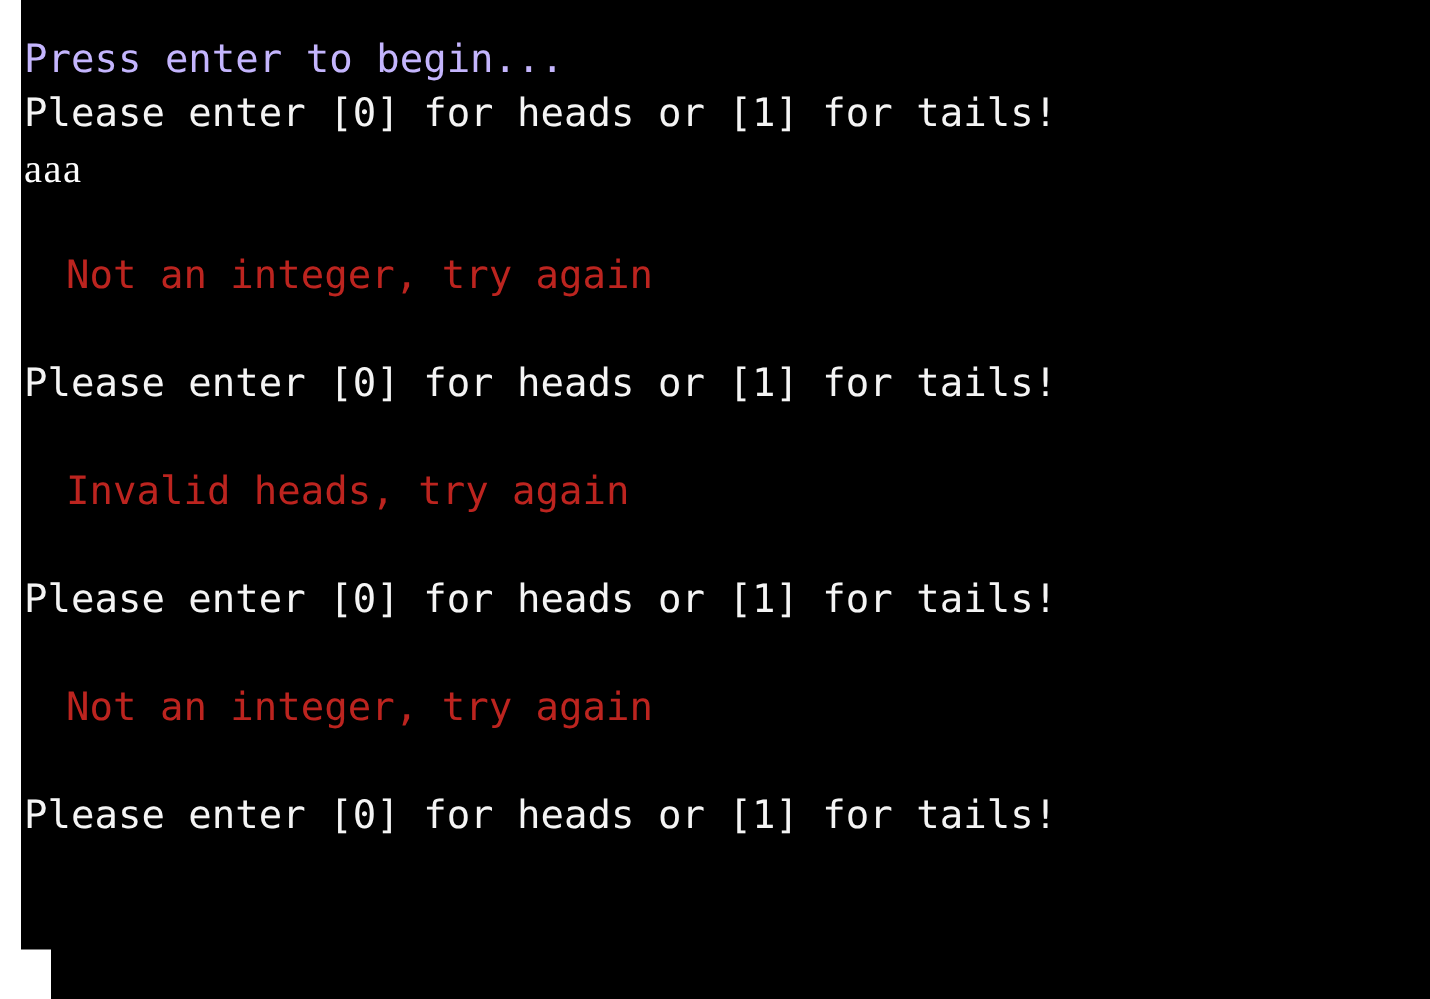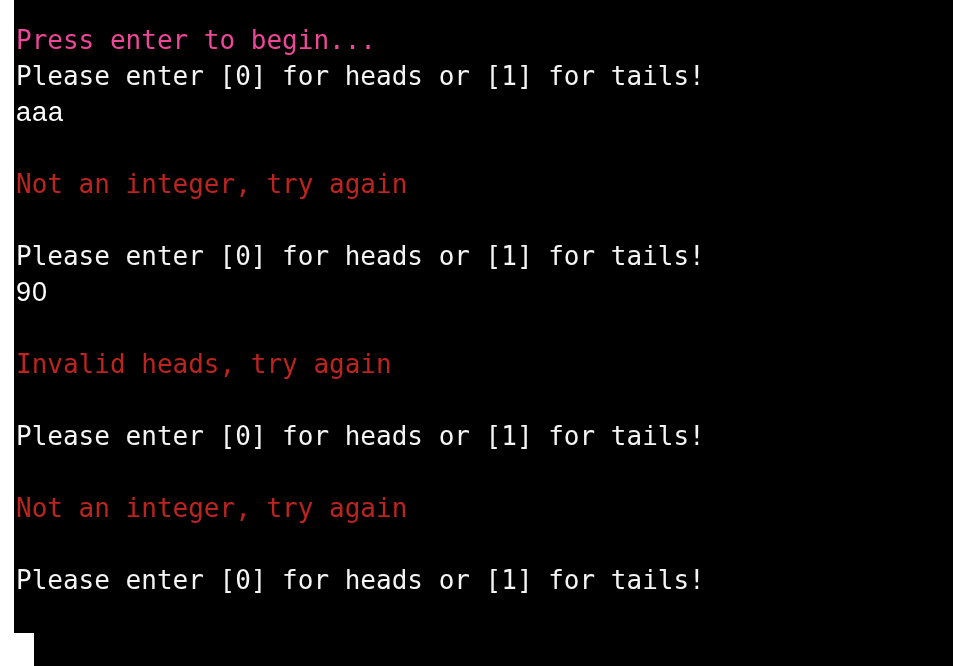--- a/index.html
+++ b/index.html
@@ -67,48 +67,47 @@
     height: 36px;
     line-height: 36px;
     font-size: 26px;
     letter-spacing: 0px;
     white-space: pre;
     padding-left: 1px;
   }
 
   .line.blank { color: transparent; }
 
-  .c-prompt { color: #ec4899; }
+  .c-prompt { color: #c4b5fd; }
   .c-out    { color: #f4f4f4; }
-  .c-err    { color: #bc241f; }
+  .c-err    { color: #bc241f; margin-left: 28px; }
 
   
   .c-echo {
     color: #fdfdfd;
-    font-family: Liberation Sans, sans-serif;
+    font-family: Liberation Serif, serif;
     font-size: 27px;
     letter-spacing: 1px;
   }
 </style>
 </head>
 <body>
 
 <div id="screen">
 
   <div id="terminal">
 
     <div id="console-output">
         <div class="line c-prompt">Press enter to begin...</div>
         <div class="line c-out">Please enter [0] for heads or [1] for tails!</div>
         <div class="line c-echo">aaa</div>
         <div class="line blank"></div>
         <div class="line c-err">Not an integer, try again</div>
         <div class="line blank"></div>
         <div class="line c-out">Please enter [0] for heads or [1] for tails!</div>
-        <div class="line c-echo">90</div>
         <div class="line blank"></div>
         <div class="line c-err">Invalid heads, try again</div>
         <div class="line blank"></div>
         <div class="line c-out">Please enter [0] for heads or [1] for tails!</div>
         <div class="line blank"></div>
         <div class="line c-err">Not an integer, try again</div>
         <div class="line blank"></div>
         <div class="line c-out">Please enter [0] for heads or [1] for tails!</div>
       </div>
 

